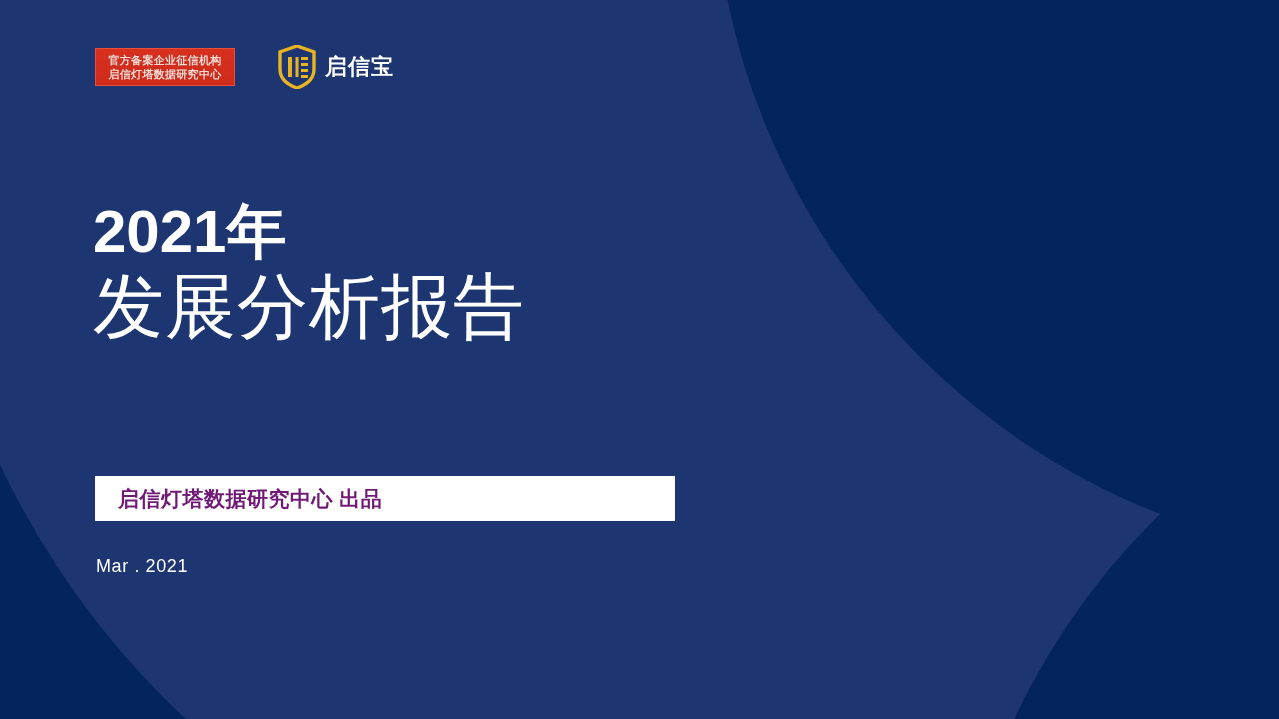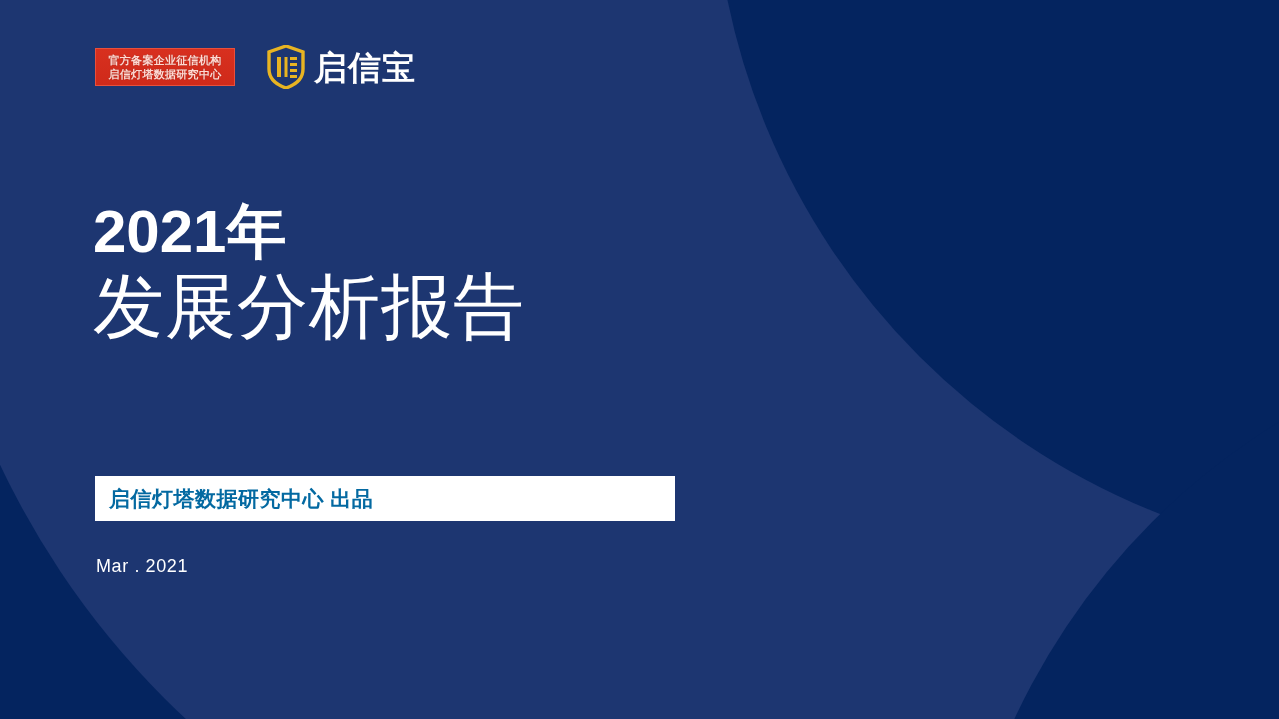--- a/index.html
+++ b/index.html
@@ -27,21 +27,21 @@
   }
 
   
   #logo-row {
     position: absolute;
     left: 95px;
     top: 42px;
     height: 50px;
     display: flex;
     align-items: center;
-    gap: 4px;
+    gap: 15px;
   }
 
   .badge {
     width: 140px;
     height: 38px;
     background: linear-gradient(180deg, #d8301f 0%, #cf2a1a 100%);
     border: 1px solid #e8503c;
     display: flex;
     flex-direction: column;
     align-items: center;
@@ -61,21 +61,21 @@
 
   #qxb-logo {
     display: flex;
     align-items: center;
     margin-left: 28px;
     gap: 9px;
   }
   #qxb-shield { display: block; }
   #qxb-wordmark {
     color: #ffffff;
-    font-size: 33px;
+    font-size: 22px;
     font-weight: bold;
     letter-spacing: 1px;
     line-height: 1;
   }
 
   #intsig-logo {
     display: flex;
     align-items: baseline;
     margin-left: 52px;
     gap: 11px;
@@ -125,25 +125,25 @@
     position: absolute;
     left: 95px;
     top: 476px;
     width: 580px;
     height: 45px;
     background: #ffffff;
     display: flex;
     align-items: center;
   }
   #publisher-text {
-    color: #0369a1;
+    color: #701a75;
     font-size: 21px;
     font-weight: bold;
     letter-spacing: 0.5px;
-    margin-left: 14px;
+    margin-left: 23px;
     white-space: nowrap;
   }
 
   
   #date-text {
     position: absolute;
     left: 96px;
     top: 556px;
     color: #ffffff;
     font-size: 18px;

